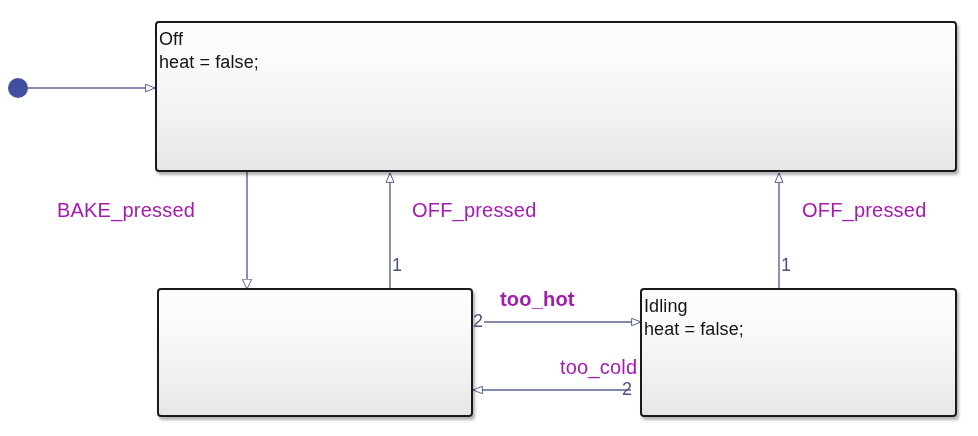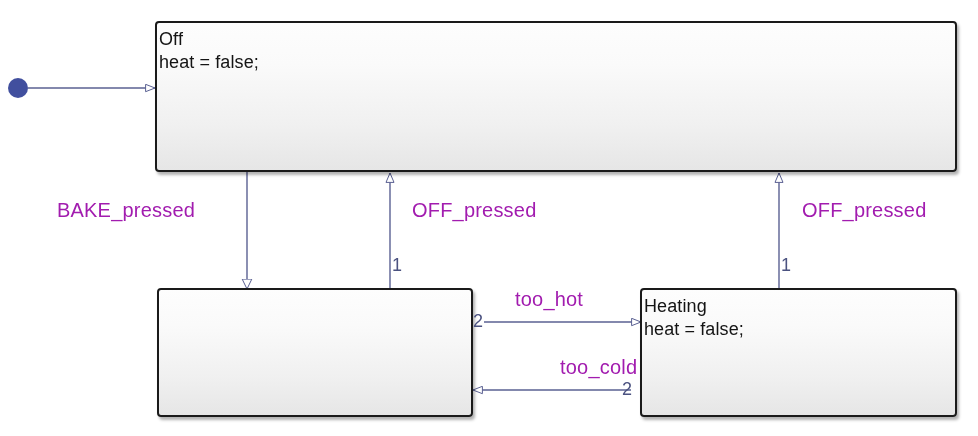--- a/index.html
+++ b/index.html
@@ -124,35 +124,35 @@
 
   <div class="state" style="left:155px; top:21px; width:802px; height:151px;">
     <div class="line name">Off</div>
     <div class="line action">heat = false;</div>
   </div>
 
   <div class="state" style="left:157px; top:288px; width:316px; height:129px;">
   </div>
 
   <div class="state" style="left:640px; top:288px; width:317px; height:129px;">
-    <div class="line name">Heating</div>
+    <div class="line name">Idling</div>
     <div class="line action">heat = false;</div>
   </div>
 
   <div class="tlabel" style="left:57px; top:199px;">BAKE_pressed</div>
 
   <div class="tlabel" style="left:412px; top:199px;">OFF_pressed</div>
 
   <div class="prio" style="left:392px; top:255px;">1</div>
 
   <div class="tlabel" style="left:802px; top:199px;">OFF_pressed</div>
 
   <div class="prio" style="left:781px; top:255px;">1</div>
 
-  <div class="tlabel" style="left:515px; top:288px;">too_hot</div>
+  <div class="tlabel" style="left:500px; top:288px;font-weight:bold;">too_hot</div>
 
   <div class="prio" style="left:473px; top:311px;">2</div>
 
   <div class="tlabel" style="left:513px; top:356px;margin-left:47px;">too_cold</div>
 
   <div class="prio" style="left:622px; top:379px;">2</div>
 
 </div>
 
 </body></html>

